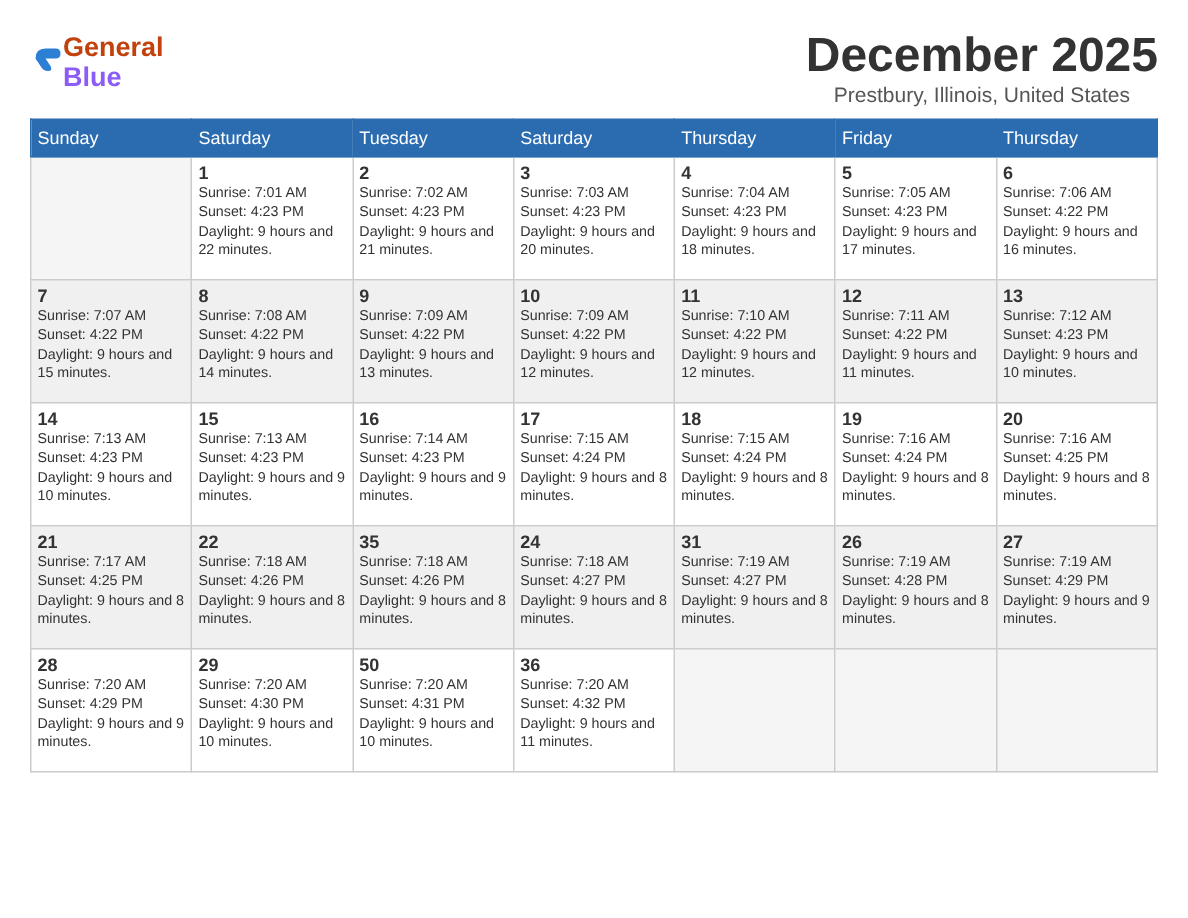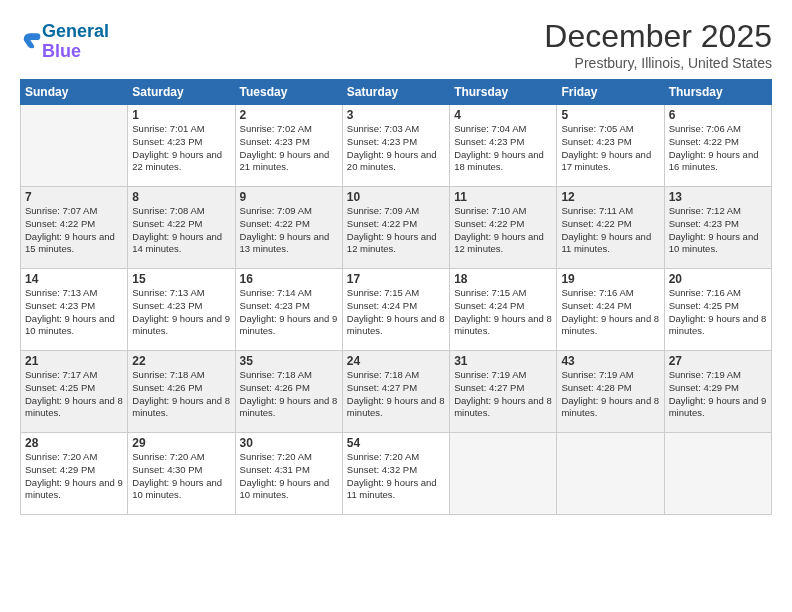--- a/index.html
+++ b/index.html
@@ -25,54 +25,55 @@
     .logo {
       display: flex;
       align-items: center;
       margin-top: 4px;
     }
     .logo-text {
       font-size: 18px;
       line-height: 1.1;
     }
     .logo-general {
-      color: #0369a1;
+      color: #c2410c;
       font-weight: bold;
     }
     .logo-blue {
       color: #8b5cf6;
       font-weight: bold;
     }
     .logo-icon {
       width: 20px;
       height: 20px;
       margin-left: 2px;
     }
     .title-block {
       text-align: right;
     }
     .month-title {
       font-size: 32px;
       color: #333;
-      font-weight: normal;
+      font-weight: bold;
     }
     .location {
       font-size: 14px;
       color: #555;
+      text-align: center;
     }
     .calendar {
       width: 100%;
       border-collapse: collapse;
       border: 1px solid #ccc;
     }
     .calendar th {
       background: #2b6cb0;
       color: #fff;
       font-size: 12px;
-      font-weight: bold;
+      font-weight: normal;
       padding: 5px 4px;
       text-align: left;
       border: 1px solid #2b6cb0;
     }
     .calendar td {
       border: 1px solid #ccc;
       vertical-align: top;
       padding: 3px 4px;
       width: calc(100% / 7);
       height: 82px;
@@ -234,43 +235,43 @@
           </td>
           <td>
             <span class="day-num">24</span>
             <div class="day-info">Sunrise: 7:18 AM<br>Sunset: 4:27 PM<br>Daylight: 9 hours and 8 minutes.</div>
           </td>
           <td>
             <span class="day-num">31</span>
             <div class="day-info">Sunrise: 7:19 AM<br>Sunset: 4:27 PM<br>Daylight: 9 hours and 8 minutes.</div>
           </td>
           <td>
-            <span class="day-num">43</span>
+            <span class="day-num">26</span>
             <div class="day-info">Sunrise: 7:19 AM<br>Sunset: 4:28 PM<br>Daylight: 9 hours and 8 minutes.</div>
           </td>
           <td>
             <span class="day-num">27</span>
             <div class="day-info">Sunrise: 7:19 AM<br>Sunset: 4:29 PM<br>Daylight: 9 hours and 9 minutes.</div>
           </td>
         </tr>
         <tr>
           <td>
             <span class="day-num">28</span>
             <div class="day-info">Sunrise: 7:20 AM<br>Sunset: 4:29 PM<br>Daylight: 9 hours and 9 minutes.</div>
           </td>
           <td>
             <span class="day-num">29</span>
             <div class="day-info">Sunrise: 7:20 AM<br>Sunset: 4:30 PM<br>Daylight: 9 hours and 10 minutes.</div>
           </td>
           <td>
-            <span class="day-num">30</span>
+            <span class="day-num">50</span>
             <div class="day-info">Sunrise: 7:20 AM<br>Sunset: 4:31 PM<br>Daylight: 9 hours and 10 minutes.</div>
           </td>
           <td>
-            <span class="day-num">54</span>
+            <span class="day-num">36</span>
             <div class="day-info">Sunrise: 7:20 AM<br>Sunset: 4:32 PM<br>Daylight: 9 hours and 11 minutes.</div>
           </td>
           <td class="empty"></td>
           <td class="empty"></td>
           <td class="empty"></td>
         </tr>
       </tbody>
   </table>
 </div>
 

